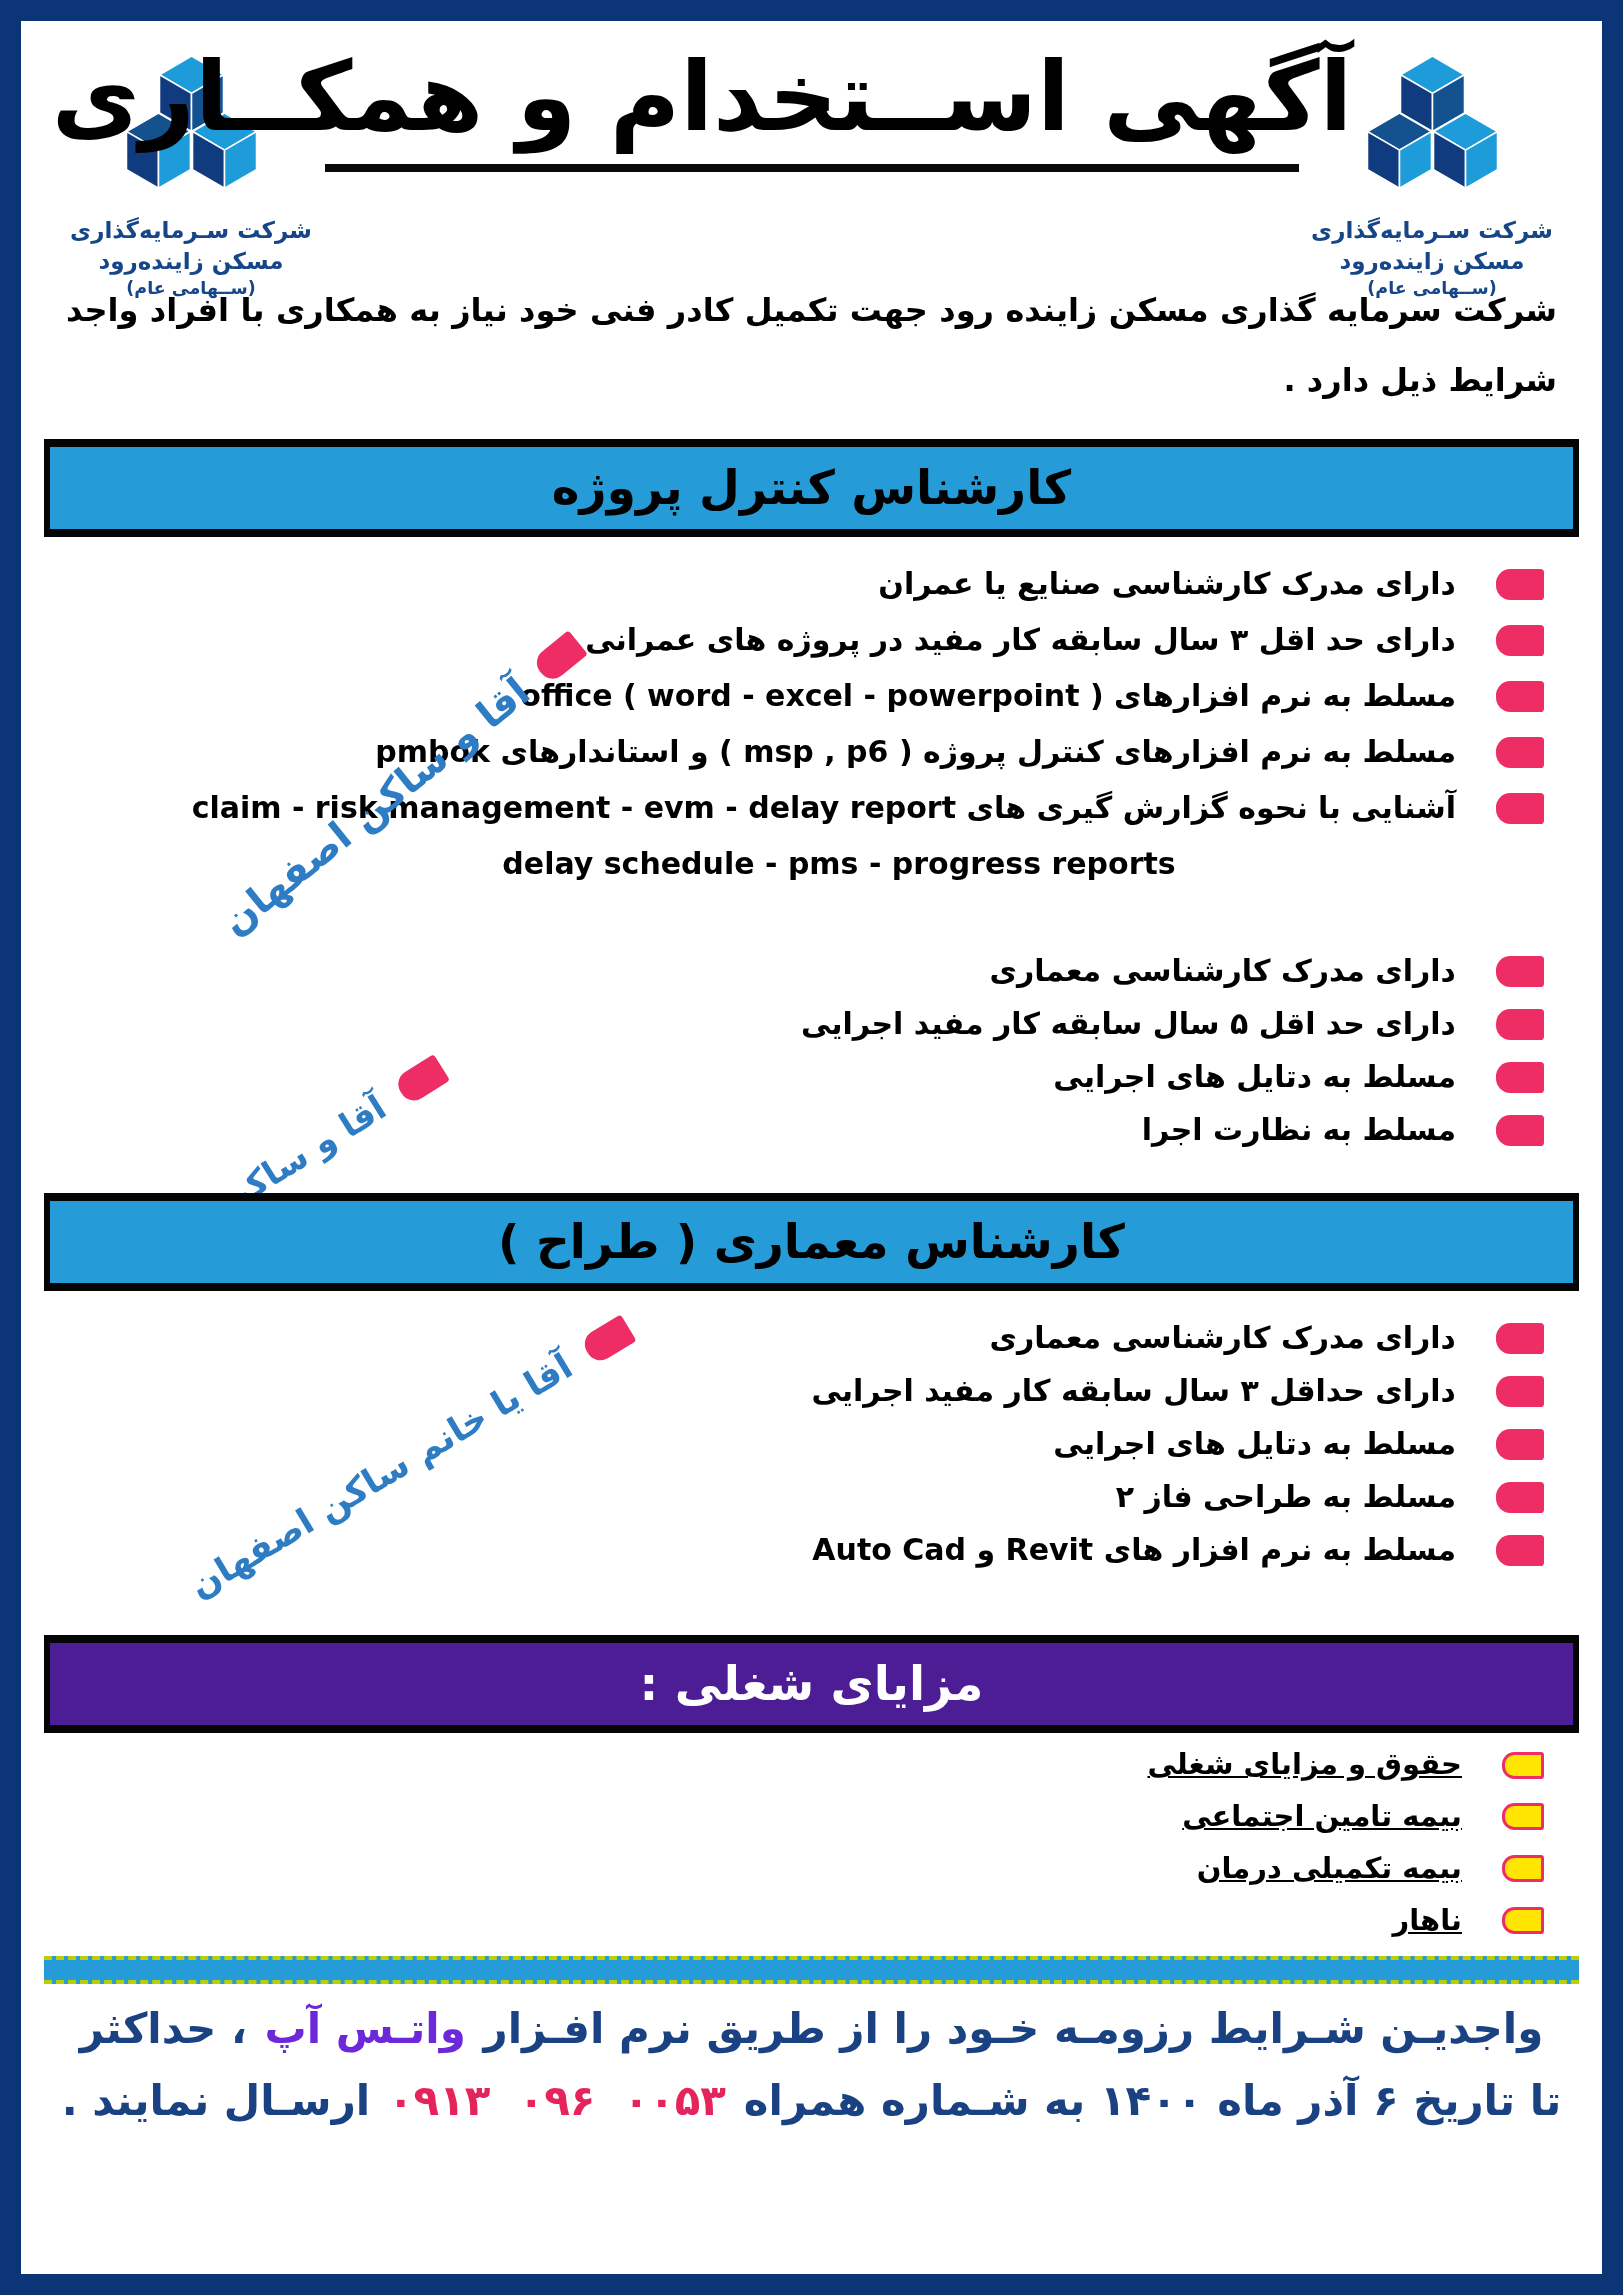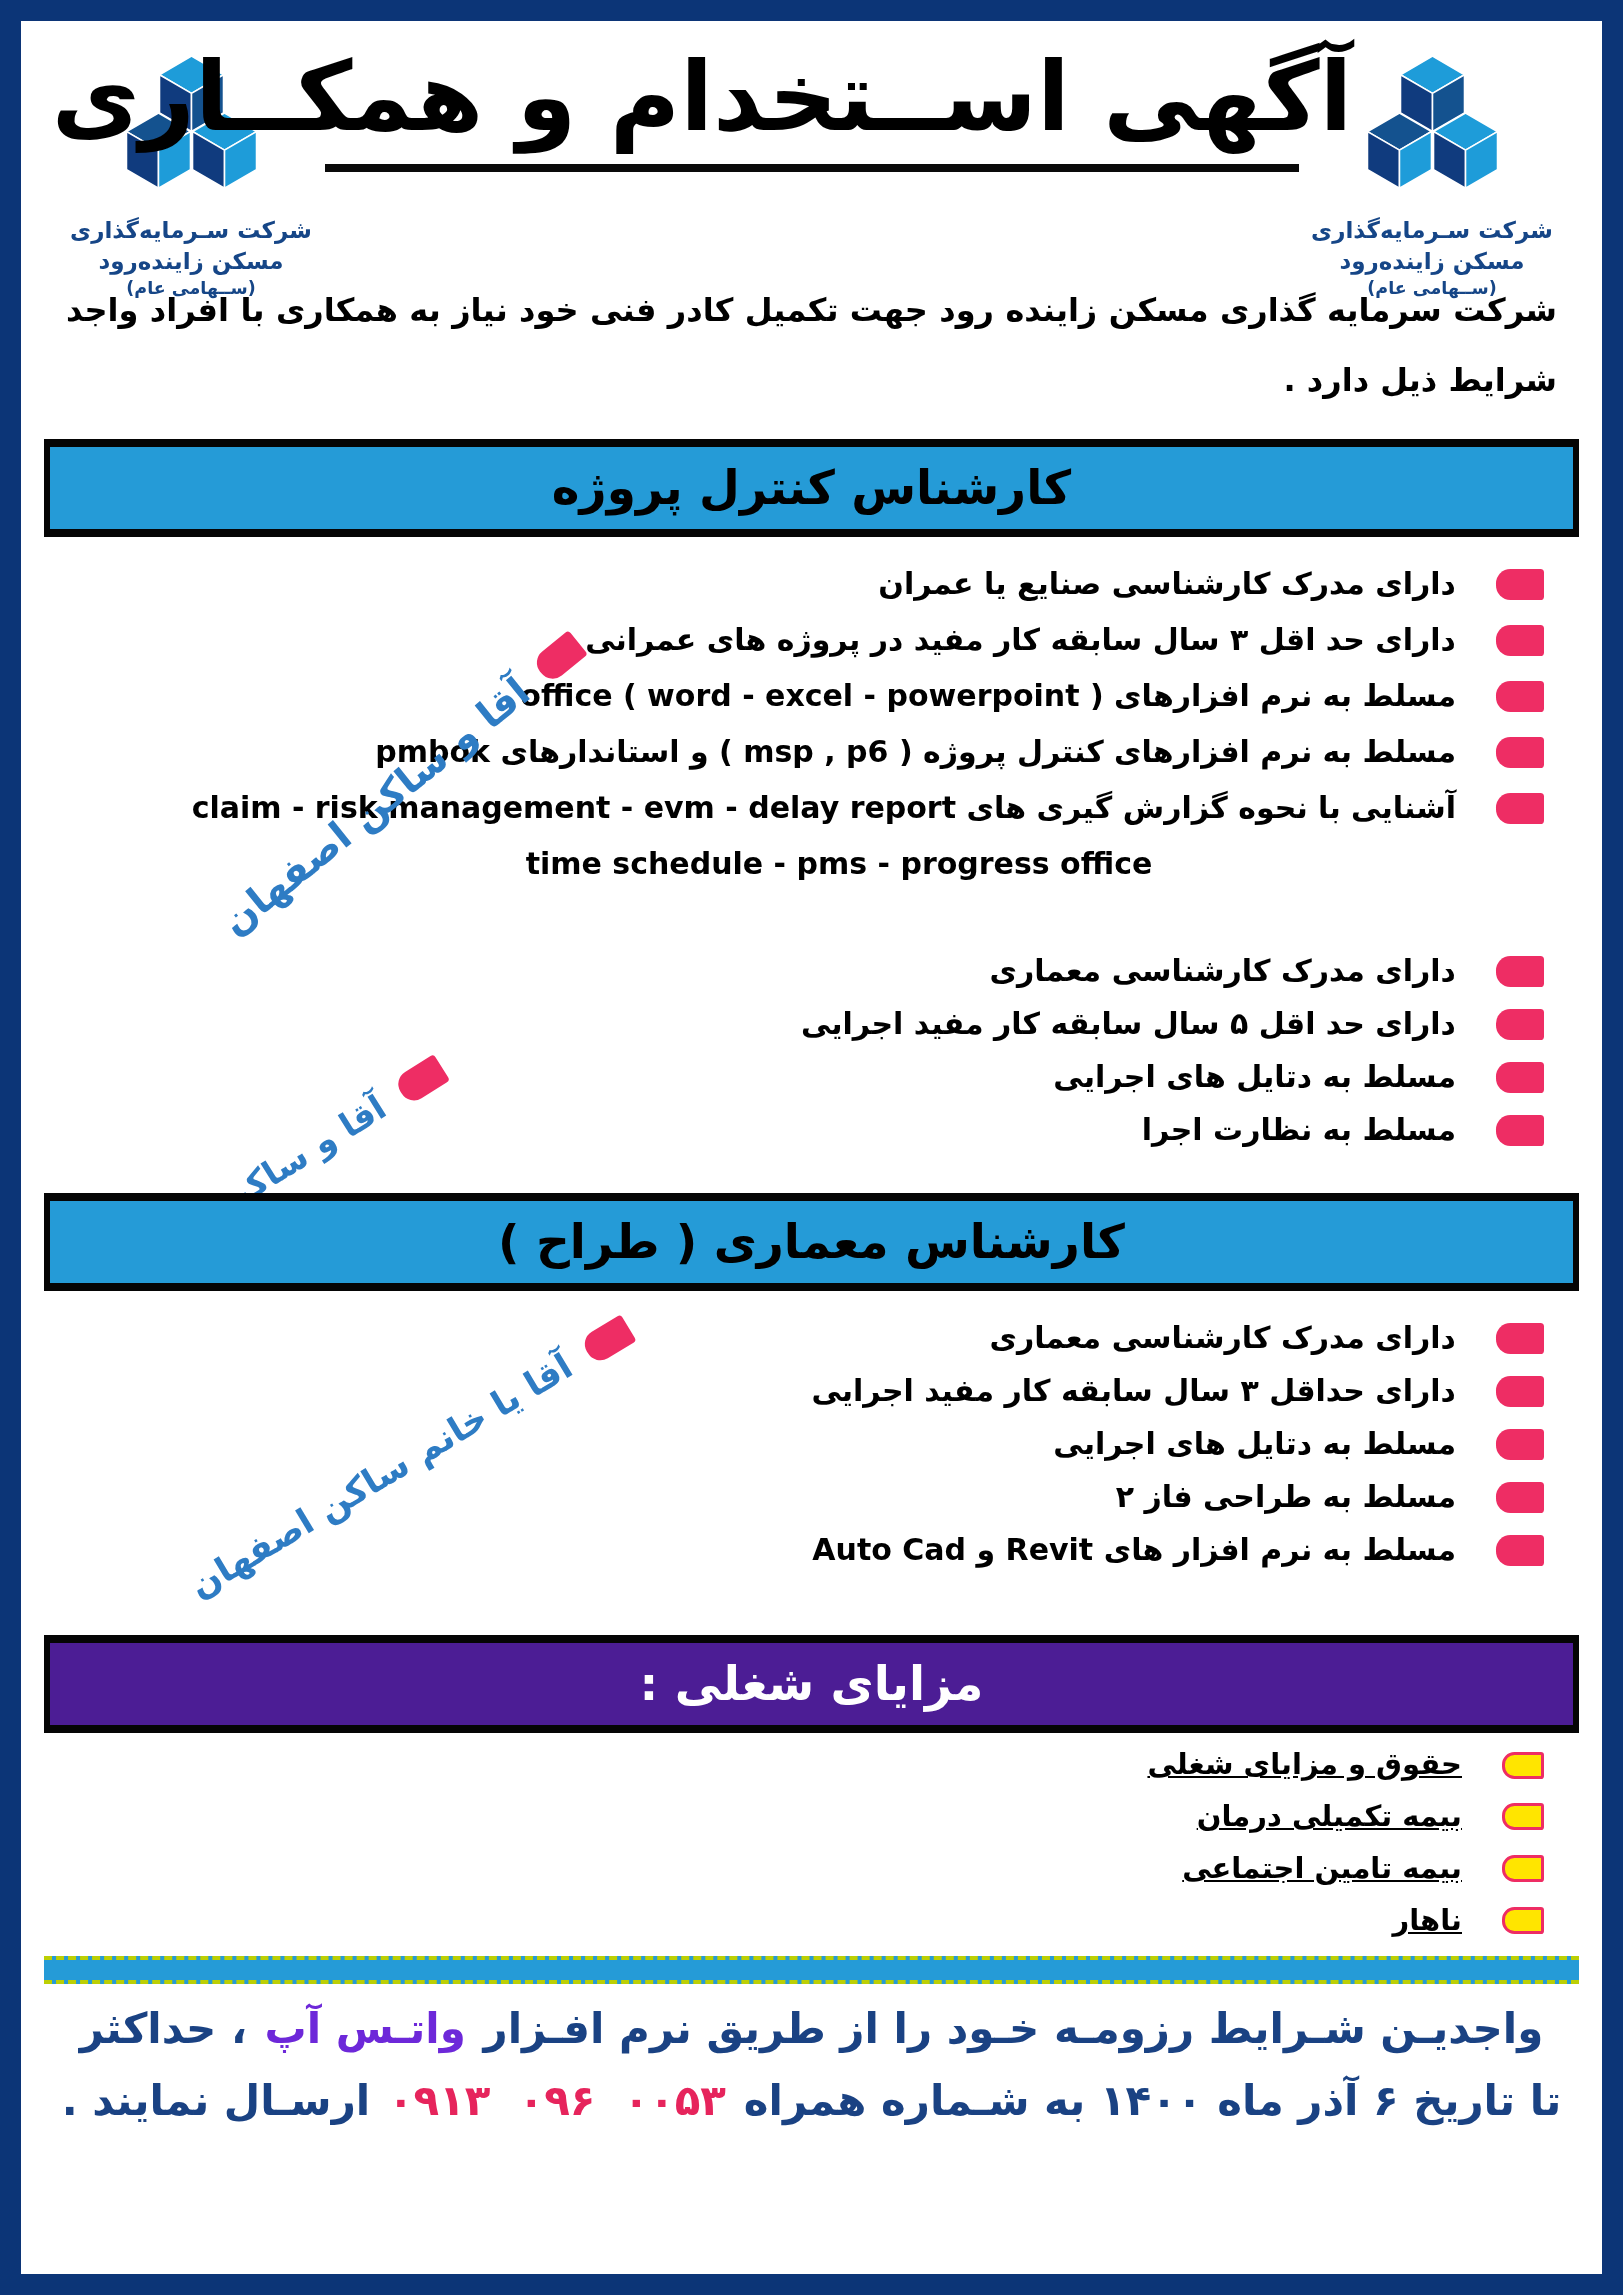--- a/index.html
+++ b/index.html
@@ -151,21 +151,21 @@
       </div>
       <div class="row">
         <span class="pip"></span>
         <span class="txt">مسلط به نرم افزارهای کنترل پروژه ( msp , p6 ) و استاندارهای pmbok</span>
       </div>
       <div class="row">
         <span class="pip"></span>
         <span class="txt">آشنایی با نحوه گزارش گیری های claim - risk management - evm - delay report</span>
       </div>
       <div class="row center">
-        <span class="txt">time schedule - pms - progress office</span>
+        <span class="txt">delay schedule - pms - progress reports</span>
       </div>
     </div>
     <div class="annotation ann-1">
       <span class="pip"></span>
       <span class="ann-text">آقا و ساکن اصفهان</span>
     </div>
   </section>
 
   <section class="job" style="padding-top:20.6px;">
     <div class="rows tight">
@@ -228,25 +228,25 @@
     <div class="banner pink">
       <span>مزایای شغلی :</span>
     </div>
     <div class="rows tight">
       <div class="row">
         <span class="pip pip-small"></span>
         <span class="txt">حقوق و مزایای شغلی</span>
       </div>
       <div class="row">
         <span class="pip pip-small"></span>
+        <span class="txt">بیمه تامین اجتماعی</span>
+      </div>
+      <div class="row">
+        <span class="pip pip-small"></span>
         <span class="txt">بیمه تکمیلی درمان</span>
-      </div>
-      <div class="row">
-        <span class="pip pip-small"></span>
-        <span class="txt">بیمه تامین اجتماعی</span>
       </div>
       <div class="row">
         <span class="pip pip-small"></span>
         <span class="txt">ناهار</span>
       </div>
     </div>
   </section>
 
   <div class="separator"></div>
 

